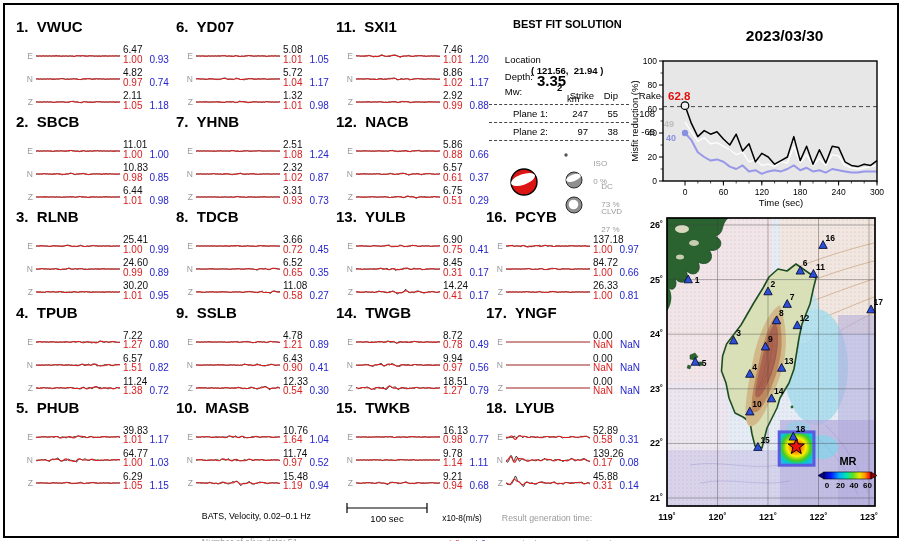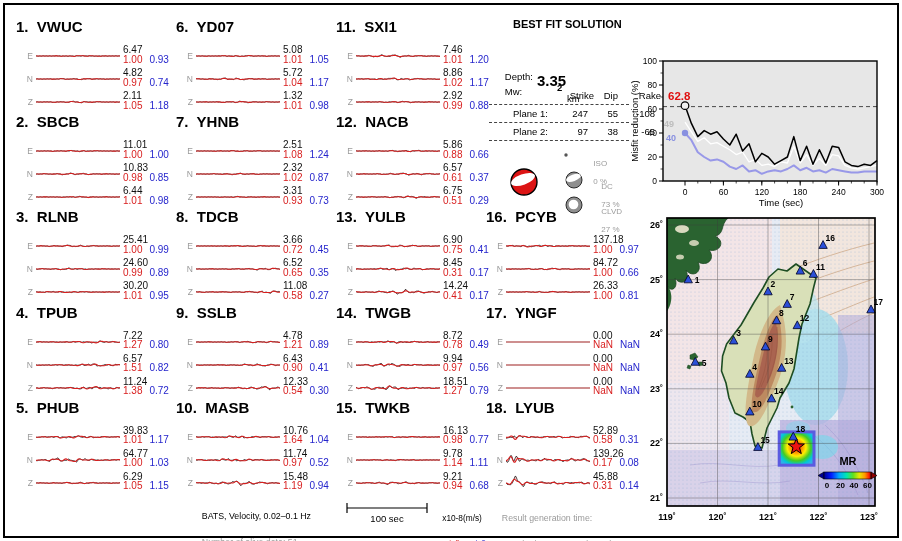--- a/index.html
+++ b/index.html
@@ -562,20 +562,24 @@
     <span>x10-8(m/s)</span><br>
     <span id="misfit-legend"><span class="m1">misfit1</span> <span class="m2">misfit2</span></span>
   </div>
   <div id="result-box">
     <span>Result generation time:</span><br>
     <span>2023/03/30 23:22:14 (UT+8)</span>
   </div>
 
   <div id="solution-panel">
     <div class="sol-title">BEST FIT SOLUTION</div>
+    <div class="sol-row" style="top:31px;">
+      <span>Location</span>
+      <span class="sol-bold" style="position:absolute;left:42px;">( 121.56,  21.94 )</span>
+    </div>
     <div class="sol-row" style="top:48px;">
       <span>Depth:</span>
       <span class="sol-bold" style="position:absolute;left:68px;">2</span>
       <span style="position:absolute;left:78px;">km</span>
     </div>
     <div class="sol-row" style="top:63px;">
       <span>Mw:</span>
       <span id="mw-value" style="position:absolute;left:48px;top:-3px;">3.35</span>
     </div>
     <div class="tbl-row" style="top:78px;">
@@ -633,20 +637,24 @@
     <div class="decomp-row" style="left:101px;top:161px;">
       <span>DC</span><br>
       <span>73 %</span>
     </div>
     <div class="decomp-row" style="left:101px;top:186px;">
       <span>CLVD</span><br>
       <span>27 %</span>
     </div>
   </div>
 
+  <div id="datetime">
+    <span>2023/03/30</span><br>
+    <span>15:20:20  (UT)</span>
+  </div>
 
   <svg id="misfit-svg" width="272" height="166" viewBox="0 0 272 166">
     <rect x="33" y="11" width="214" height="120" fill="#e7e7e7"></rect>
     <line x1="33" y1="56.6" x2="247" y2="56.6" stroke="#222" stroke-width="0.8" stroke-dasharray="4,3"></line>
     <g id="mf-series">
         <polyline points="55,72.2 61.4,81.8 67.8,91.4 74.2,87.8 80.6,93.8 87,92.6 93.4,96.2 99.80000000000001,99.8 106.2,104.6 112.6,102.2 119,111.8 125.4,109.4 131.8,115.4 138.2,114.2 144.60000000000002,116.6 151,111.8 157.4,113.0 163.8,96.2 170.2,113.0 176.60000000000002,104.6 183,115.4 189.4,108.2 195.8,115.4 202.20000000000002,104.6 208.6,105.8 215,115.4 221.4,117.8 227.8,119.0 234.20000000000002,117.8 240.6,116.6 247,115.4" fill="none" stroke="#ffffff" stroke-width="1.3" stroke-linejoin="round"></polyline>
         <polyline points="55,83.0 61.4,90.2 67.8,102.2 74.2,107.0 80.6,110.6 87,109.4 93.4,111.8 99.80000000000001,116.6 106.2,119.0 112.6,115.4 119,121.4 125.4,120.2 131.8,123.8 138.2,121.4 144.60000000000002,120.2 151,121.4 157.4,119.0 163.8,115.4 170.2,120.2 176.60000000000002,117.8 183,121.4 189.4,120.2 195.8,122.6 202.20000000000002,119.0 208.6,120.2 215,121.4 221.4,122.6 227.8,122.6 234.20000000000002,121.4 240.6,121.4 247,121.4" fill="none" stroke="#9898e8" stroke-width="2" stroke-linejoin="round"></polyline>
         <polyline points="55,55.6 61.4,73.4 67.8,86.6 74.2,80.6 80.6,84.2 87,81.8 93.4,89.0 99.80000000000001,95.0 106.2,84.2 112.6,101.0 119,93.8 125.4,111.8 131.8,103.4 138.2,107.0 144.60000000000002,114.2 151,110.6 157.4,107.0 163.8,86.6 170.2,110.6 176.60000000000002,96.2 183,114.2 189.4,99.8 195.8,113.0 202.20000000000002,96.2 208.6,97.4 215,111.8 221.4,115.4 227.8,116.6 234.20000000000002,114.2 240.6,115.4 247,110.6" fill="none" stroke="#000000" stroke-width="1.5" stroke-linejoin="round"></polyline>
         <circle cx="55" cy="55.64" r="3.8" fill="#f0f0f0" stroke="#000" stroke-width="1.2"></circle>
         <circle cx="55" cy="83" r="3.2" fill="#8890e0"></circle>

